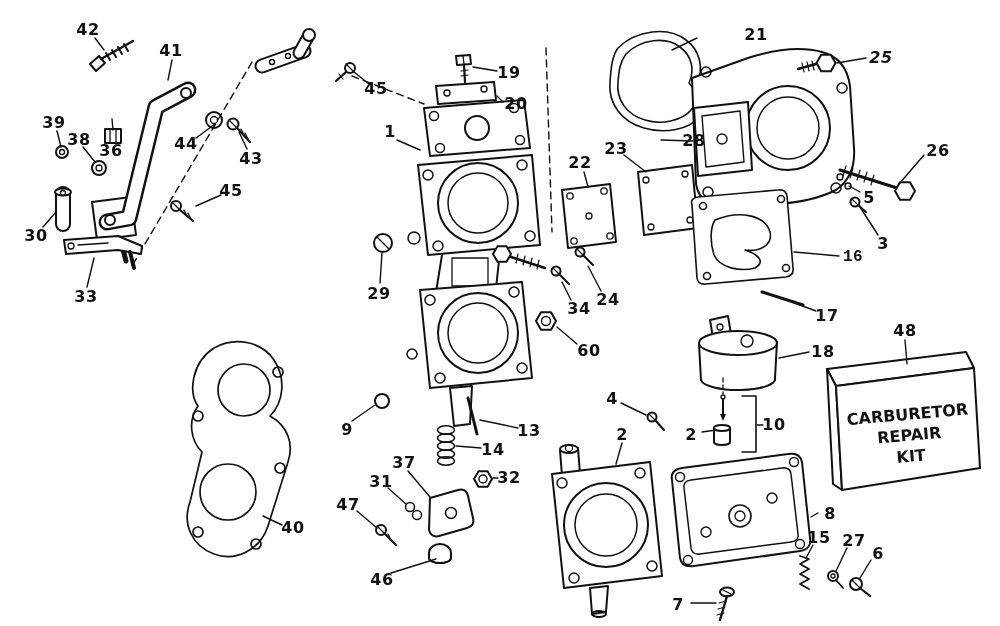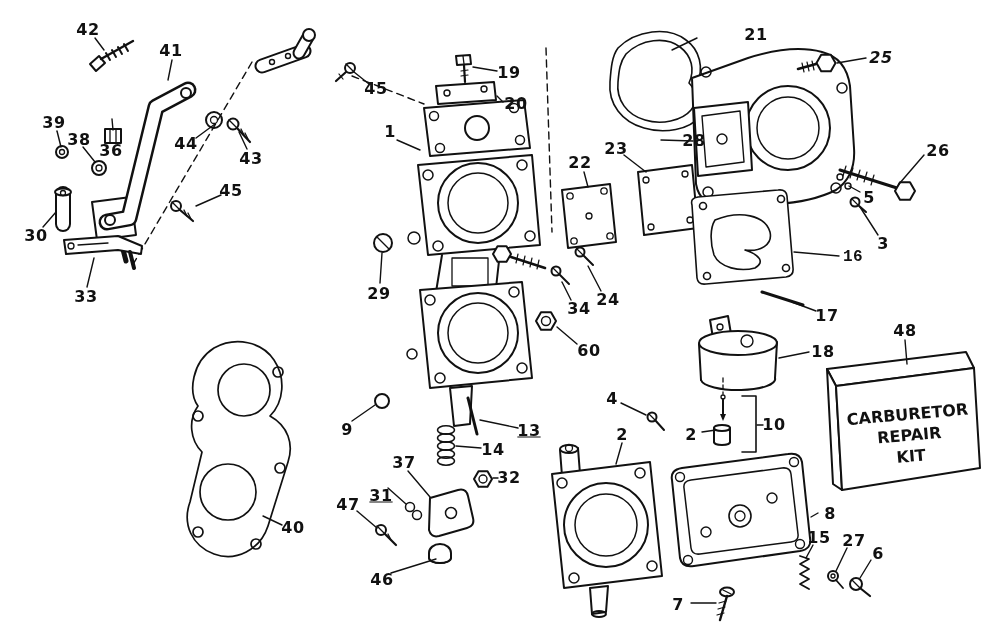--- a/index.html
+++ b/index.html
@@ -452,39 +452,39 @@
       <div class="callout" style="left: 622px; top: 434px;">2</div>
       <div class="callout" style="left: 883px; top: 243px;">3</div>
       <div class="callout" style="left: 612px; top: 398px;">4</div>
       <div class="callout" style="left: 869px; top: 197px;">5</div>
       <div class="callout" style="left: 878px; top: 553px;">6</div>
       <div class="callout" style="left: 678px; top: 604px;">7</div>
       <div class="callout" style="left: 830px; top: 513px;">8</div>
       <div class="callout" style="left: 347px; top: 429px;">9</div>
       <div class="callout" style="left: 774px; top: 424px;">10</div>
       <div class="callout" style="left: 691px; top: 434px;">2</div>
-      <div class="callout" style="left: 529px; top: 430px; text-decoration: underline;">13</div>
+      <div class="callout" style="left: 529px; top: 430px;">13</div>
       <div class="callout" style="left: 493px; top: 449px;">14</div>
       <div class="callout" style="left: 819px; top: 537px;">15</div>
       <div class="callout" style="left: 853px; top: 257px; font-family: Liberation Mono, monospace;">16</div>
       <div class="callout" style="left: 827px; top: 315px;">17</div>
       <div class="callout" style="left: 823px; top: 351px;">18</div>
       <div class="callout" style="left: 509px; top: 72px;">19</div>
       <div class="callout" style="left: 516px; top: 103px;">20</div>
       <div class="callout" style="left: 712px; top: 34px; margin-left: 44px;">21</div>
       <div class="callout" style="left: 580px; top: 162px;">22</div>
       <div class="callout" style="left: 616px; top: 148px;">23</div>
       <div class="callout" style="left: 608px; top: 299px;">24</div>
       <div class="callout" style="left: 881px; top: 57px; font-style: italic;">25</div>
       <div class="callout" style="left: 938px; top: 150px;">26</div>
       <div class="callout" style="left: 854px; top: 540px;">27</div>
       <div class="callout" style="left: 646px; top: 140px; margin-left: 48px;">28</div>
       <div class="callout" style="left: 379px; top: 293px;">29</div>
       <div class="callout" style="left: 36px; top: 235px;">30</div>
-      <div class="callout" style="left: 381px; top: 495px; text-decoration: underline;">31</div>
+      <div class="callout" style="left: 381px; top: 481px;">31</div>
       <div class="callout" style="left: 509px; top: 477px;">32</div>
       <div class="callout" style="left: 86px; top: 296px;">33</div>
       <div class="callout" style="left: 579px; top: 308px; text-align: right;">34</div>
       <div class="callout" style="left: 589px; top: 350px;">60</div>
       <div class="callout" style="left: 111px; top: 110px; margin-top: 40px;">36</div>
       <div class="callout" style="left: 404px; top: 462px;">37</div>
       <div class="callout" style="left: 79px; top: 139px;">38</div>
       <div class="callout" style="left: 54px; top: 122px;">39</div>
       <div class="callout" style="left: 293px; top: 527px;">40</div>
       <div class="callout" style="left: 171px; top: 50px;">41</div>

